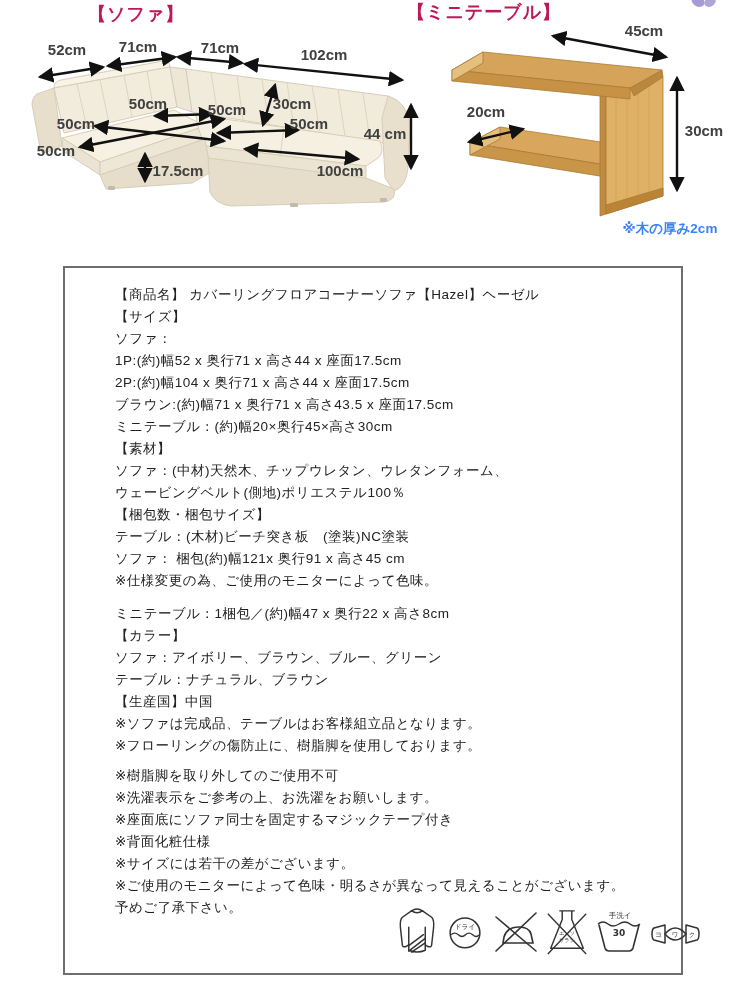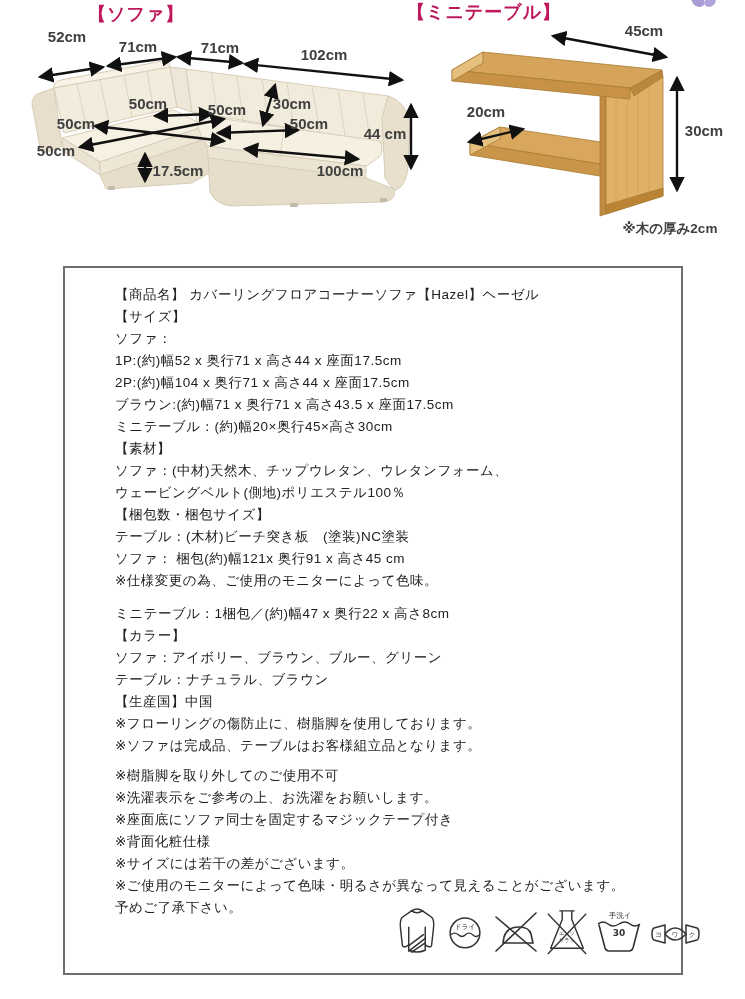--- a/index.html
+++ b/index.html
@@ -12,21 +12,21 @@
     position:absolute;font-weight:bold;font-size:18px;color:#be185d;
     letter-spacing:1px;white-space:nowrap;
   }
   .dim-label{
     position:absolute;transform:translate(-50%,-50%);
     font-weight:bold;font-size:15px;color:#404040;white-space:nowrap;
     letter-spacing:0px;
   }
   .dim-note{
     position:absolute;transform:translate(-50%,-50%);
-    font-weight:bold;font-size:13.5px;color:#404040;white-space:nowrap;
+    font-weight:bold;font-size:13.5px;color:#3b82f6;white-space:nowrap;
   }
   .svg-abs{position:absolute;}
   .spec-box{
     position:absolute;left:63px;top:266px;width:620px;height:709px;
     border:2px solid #6e6e6e;box-sizing:border-box;
     padding:16px 28px 0 50px;
   }
   .spec-line{
     font-size:13.5px;line-height:22px;color:#222;font-weight:500;
     letter-spacing:0.5px;white-space:nowrap;
@@ -98,21 +98,21 @@
     <line x1="411" y1="105" x2="411" y2="168"></line>
     <line x1="155" y1="116" x2="212" y2="114"></line>
     <line x1="95" y1="126" x2="224" y2="141"></line>
     <line x1="80" y1="147" x2="224" y2="119"></line>
     <line x1="145" y1="154" x2="145" y2="181"></line>
     <line x1="218" y1="133" x2="298" y2="130"></line>
     <line x1="245" y1="149" x2="358" y2="159"></line>
   </g>
 </svg>
 
-<div class="dim-label" style="left:67px;top:36px;">52cm</div>
+<div class="dim-label" style="left:67px;top:49px;">52cm</div>
 <div class="dim-label" style="left:138px;top:46px;">71cm</div>
 <div class="dim-label" style="left:220px;top:47px;">71cm</div>
 <div class="dim-label" style="left:324px;top:54px;">102cm</div>
 <div class="dim-label" style="left:148px;top:103px;">50cm</div>
 <div class="dim-label" style="left:227px;top:109px;">50cm</div>
 <div class="dim-label" style="left:292px;top:103px;">30cm</div>
 <div class="dim-label" style="left:76px;top:123px;">50cm</div>
 <div class="dim-label" style="left:309px;top:123px;">50cm</div>
 <div class="dim-label" style="left:385px;top:133px;">44 cm</div>
 <div class="dim-label" style="left:56px;top:150px;">50cm</div>
@@ -178,22 +178,22 @@
   <div class="spec-line">ウェービングベルト(側地)ポリエステル100％</div>
   <div class="spec-line">【梱包数・梱包サイズ】</div>
   <div class="spec-line">テーブル：(木材)ビーチ突き板　(塗装)NC塗装</div>
   <div class="spec-line">ソファ： 梱包(約)幅121x 奥行91 x 高さ45 cm</div>
   <div class="spec-line">※仕様変更の為、ご使用のモニターによって色味。</div>
   <div class="spec-line gap-lg">ミニテーブル：1梱包／(約)幅47 x 奥行22 x 高さ8cm</div>
   <div class="spec-line">【カラー】</div>
   <div class="spec-line">ソファ：アイボリー、ブラウン、ブルー、グリーン</div>
   <div class="spec-line">テーブル：ナチュラル、ブラウン</div>
   <div class="spec-line">【生産国】中国</div>
+  <div class="spec-line">※ソファは完成品、テーブルはお客様組立品となります。</div>
   <div class="spec-line">※フローリングの傷防止に、樹脂脚を使用しております。</div>
-  <div class="spec-line">※ソファは完成品、テーブルはお客様組立品となります。</div>
   <div class="spec-line gap-md">※樹脂脚を取り外してのご使用不可</div>
   <div class="spec-line">※洗濯表示をご参考の上、お洗濯をお願いします。</div>
   <div class="spec-line">※座面底にソファ同士を固定するマジックテープ付き</div>
   <div class="spec-line">※背面化粧仕様</div>
   <div class="spec-line">※サイズには若干の差がございます。</div>
   <div class="spec-line">※ご使用のモニターによって色味・明るさが異なって見えることがございます。</div>
   <div class="spec-line">予めご了承下さい。</div>
 
   <div class="care-row">
     <svg width="44" height="58" viewBox="0 0 48 56" stroke="#333" stroke-width="1.6" fill="none" stroke-linecap="round" stroke-linejoin="round">

